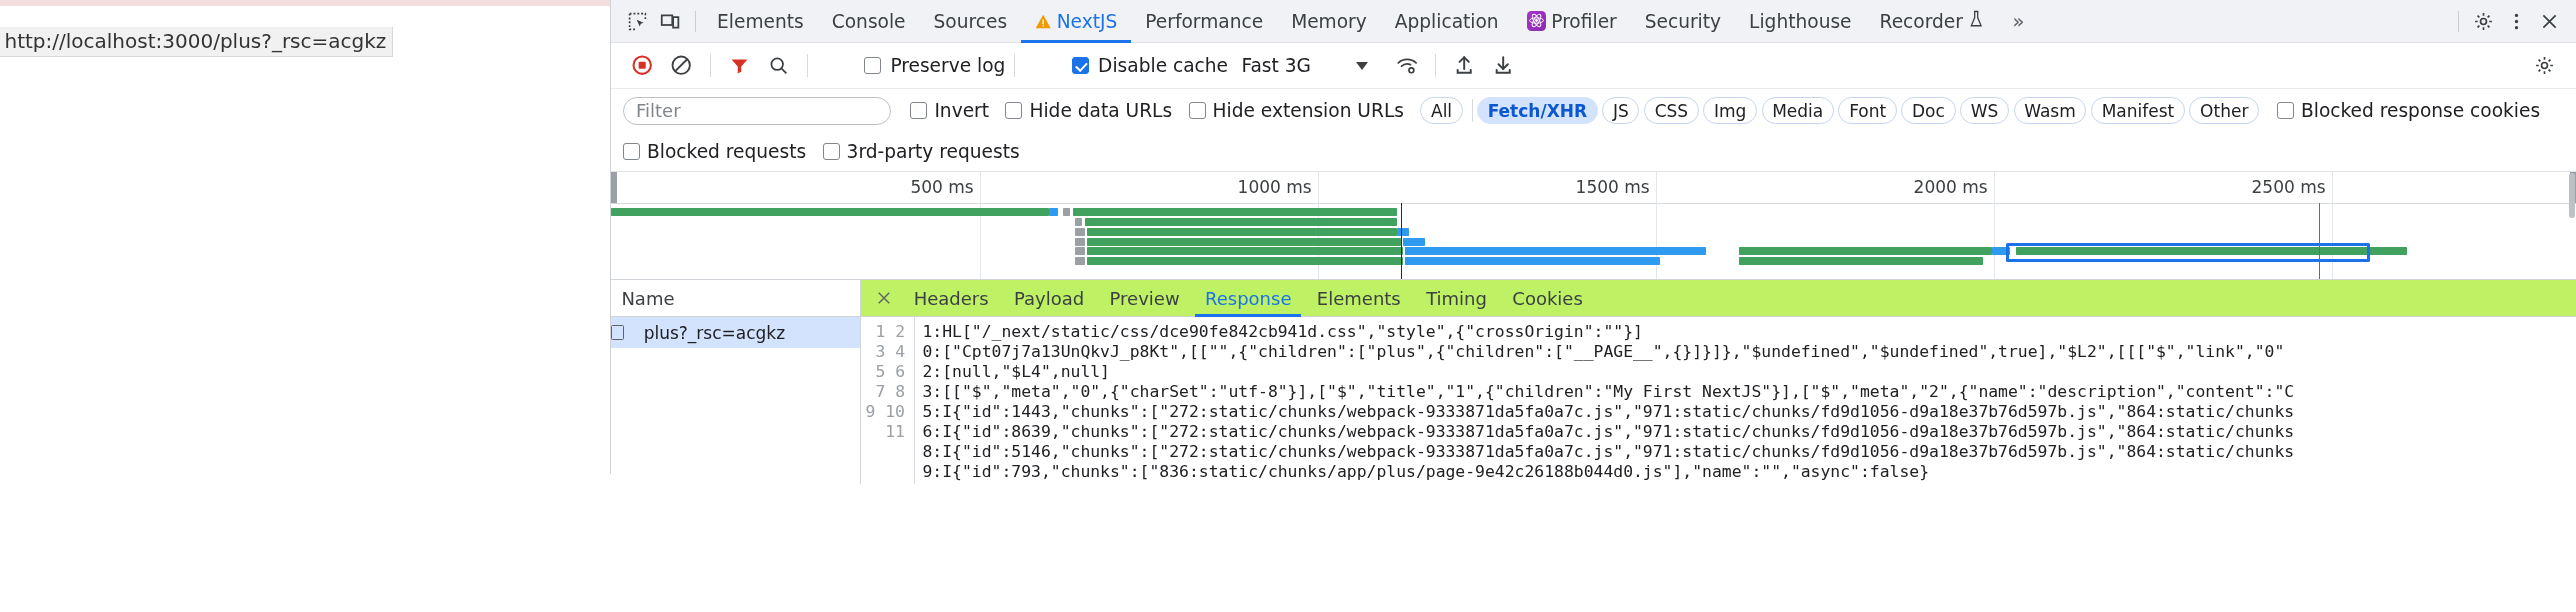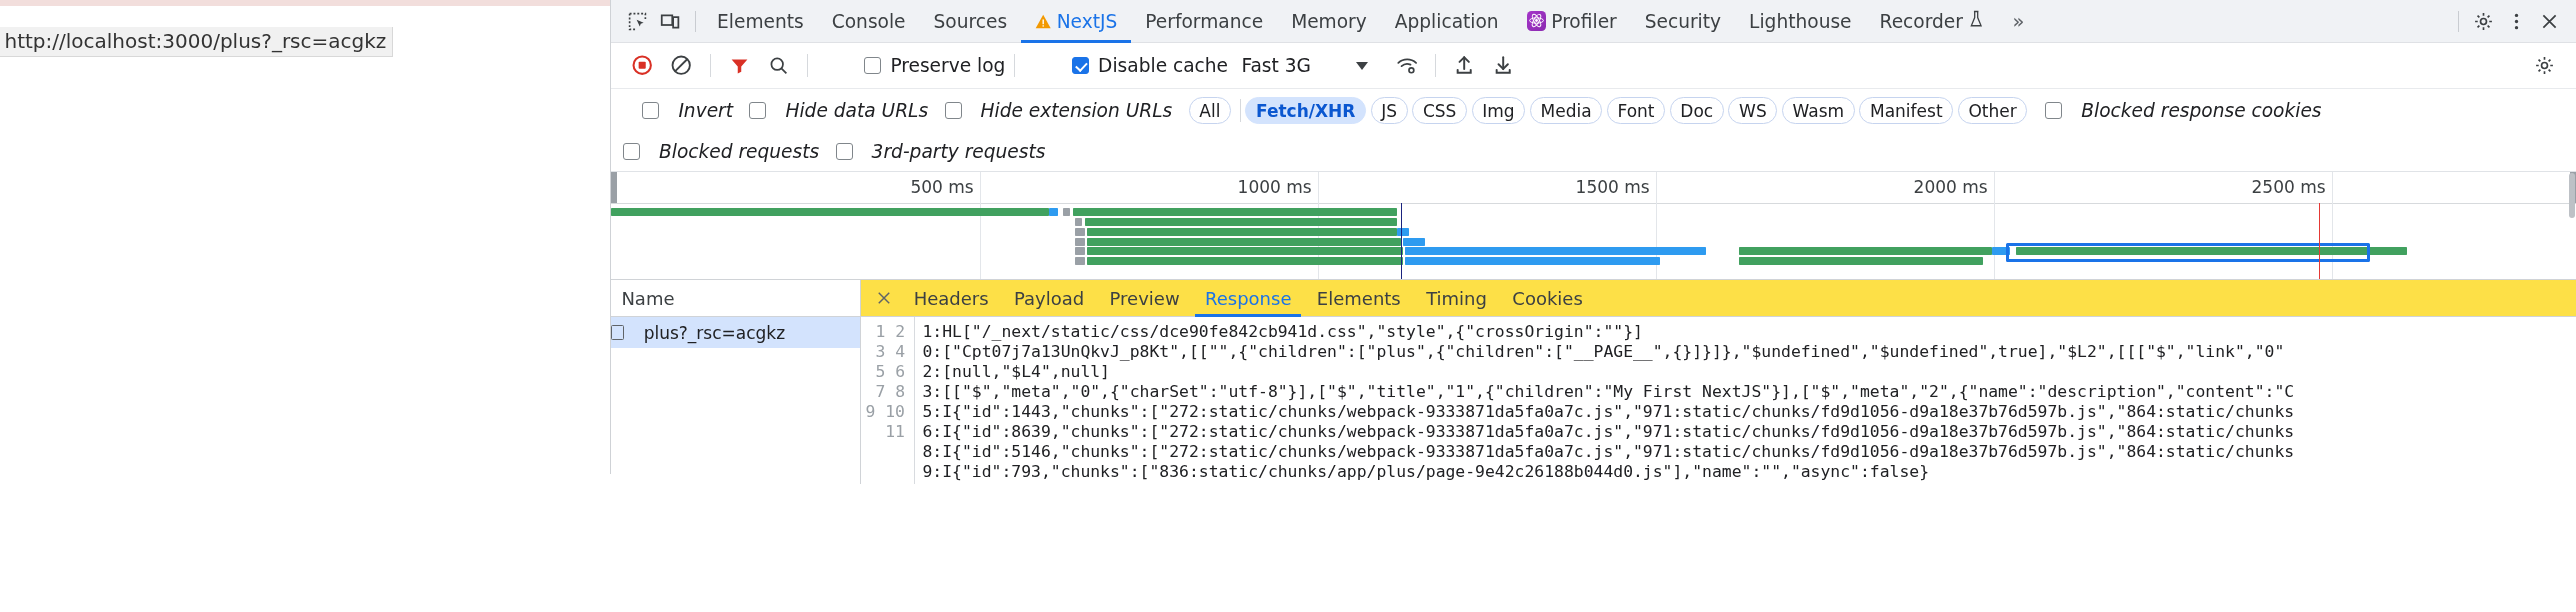--- a/index.html
+++ b/index.html
@@ -104,21 +104,21 @@
   #filter-row {
     height:43px;display:flex;align-items:center;padding:0 12px;background:#fff;gap:0;
   }
   #filter-input {
     width:268px;height:28px;border:0.7px solid #bdc1c6;border-radius:15px;
     padding:0 12px;font-size:18px;color:#202124;background:#fff;outline:none;
     font-family:"DejaVu Sans","Liberation Sans",sans-serif;flex:0 0 auto;
   }
   #filter-input::placeholder{color:#80868b;}
   .fr-gap{width:19.4px;flex:0 0 auto;}
-  .fr-chk{display:flex;align-items:center;gap:19px;margin-right:16.4px;cursor:pointer;white-space:nowrap;flex:0 0 auto;font-style:italic;}
+  .fr-chk{display:flex;align-items:center;gap:7px;margin-right:16.4px;cursor:pointer;white-space:nowrap;flex:0 0 auto;}
   .chip {
     height:27px;display:flex;align-items:center;padding:0 9.7px;border-radius:13.4px;
     border:0.7px solid #c6d4ef; font-size:17px;color:#202124;cursor:pointer;margin-right:4.5px;
     background:#fff;white-space:nowrap;flex:0 0 auto;
     font-family:"DejaVu Sans","Liberation Sans",sans-serif;
   }
   .chip.sel { background:#d3e3fd; color:#0b57d0; font-weight:bold; border-color:#d3e3fd;}
 
   
   #filter-row2 {
@@ -159,21 +159,21 @@
   }
   .req-row{
     height:31px;display:flex;align-items:center;gap:20px;padding-left:0;
     background:#d3e3fd;font-size:17px;color:#202124;cursor:pointer;
     font-family:"DejaVu Sans","Liberation Sans",sans-serif;
   }
   .doc-ico{width:12.7px;height:15.7px;border:1.5px solid #5f6368;border-radius:1.5px;flex:0 0 auto;display:block;}
 
   #detail{flex:1 1 auto;min-width:0;}
   #detail-tabs{
-    height:37px;display:flex;align-items:center;background:#fde047;
+    height:37px;display:flex;align-items:center;background:#bef264;
     border-bottom:0.7px solid #d0d3d7;padding-left:6px;
   }
   #close-x{width:34px;height:34px;display:flex;align-items:center;justify-content:center;cursor:pointer;flex:0 0 auto;}
   .dtab{
     height:37px;display:flex;align-items:center;padding:0 12.7px;font-size:18px;color:#3c4043;
     cursor:pointer;position:relative;white-space:nowrap;flex:0 0 auto;
     font-family:"DejaVu Sans","Liberation Sans",sans-serif;
   }
   .dtab.active{color:#1a73e8;}
   .dtab.active::after{content:"";position:absolute;left:3px;right:3px;bottom:0;height:3px;background:#1a73e8;}
@@ -386,20 +386,21 @@
       <svg width="21" height="21" viewBox="0 0 24 24">
           <g fill="none" stroke="#3c4043" stroke-width="1.9">
             <circle cx="12" cy="12" r="3.4"></circle>
             <path d="M12 2.4v3M12 18.6v3M2.4 12h3M18.6 12h3M5.2 5.2l2.1 2.1M16.7 16.7l2.1 2.1M18.8 5.2l-2.1 2.1M7.3 16.7l-2.1 2.1"></path>
           </g>
         </svg>
     </div>
   </div>
 
   <div id="filter-row">
+    <input id="filter-input" type="text" placeholder="Filter" style="">
     <div class="fr-gap"></div>
     <div class="fr-chk">
       <span class="cbox"></span>
       <span class="tb-label">Invert</span>
     </div>
     <div class="fr-chk">
       <span class="cbox"></span>
       <span class="tb-label">Hide data URLs</span>
     </div>
     <div class="fr-chk">

